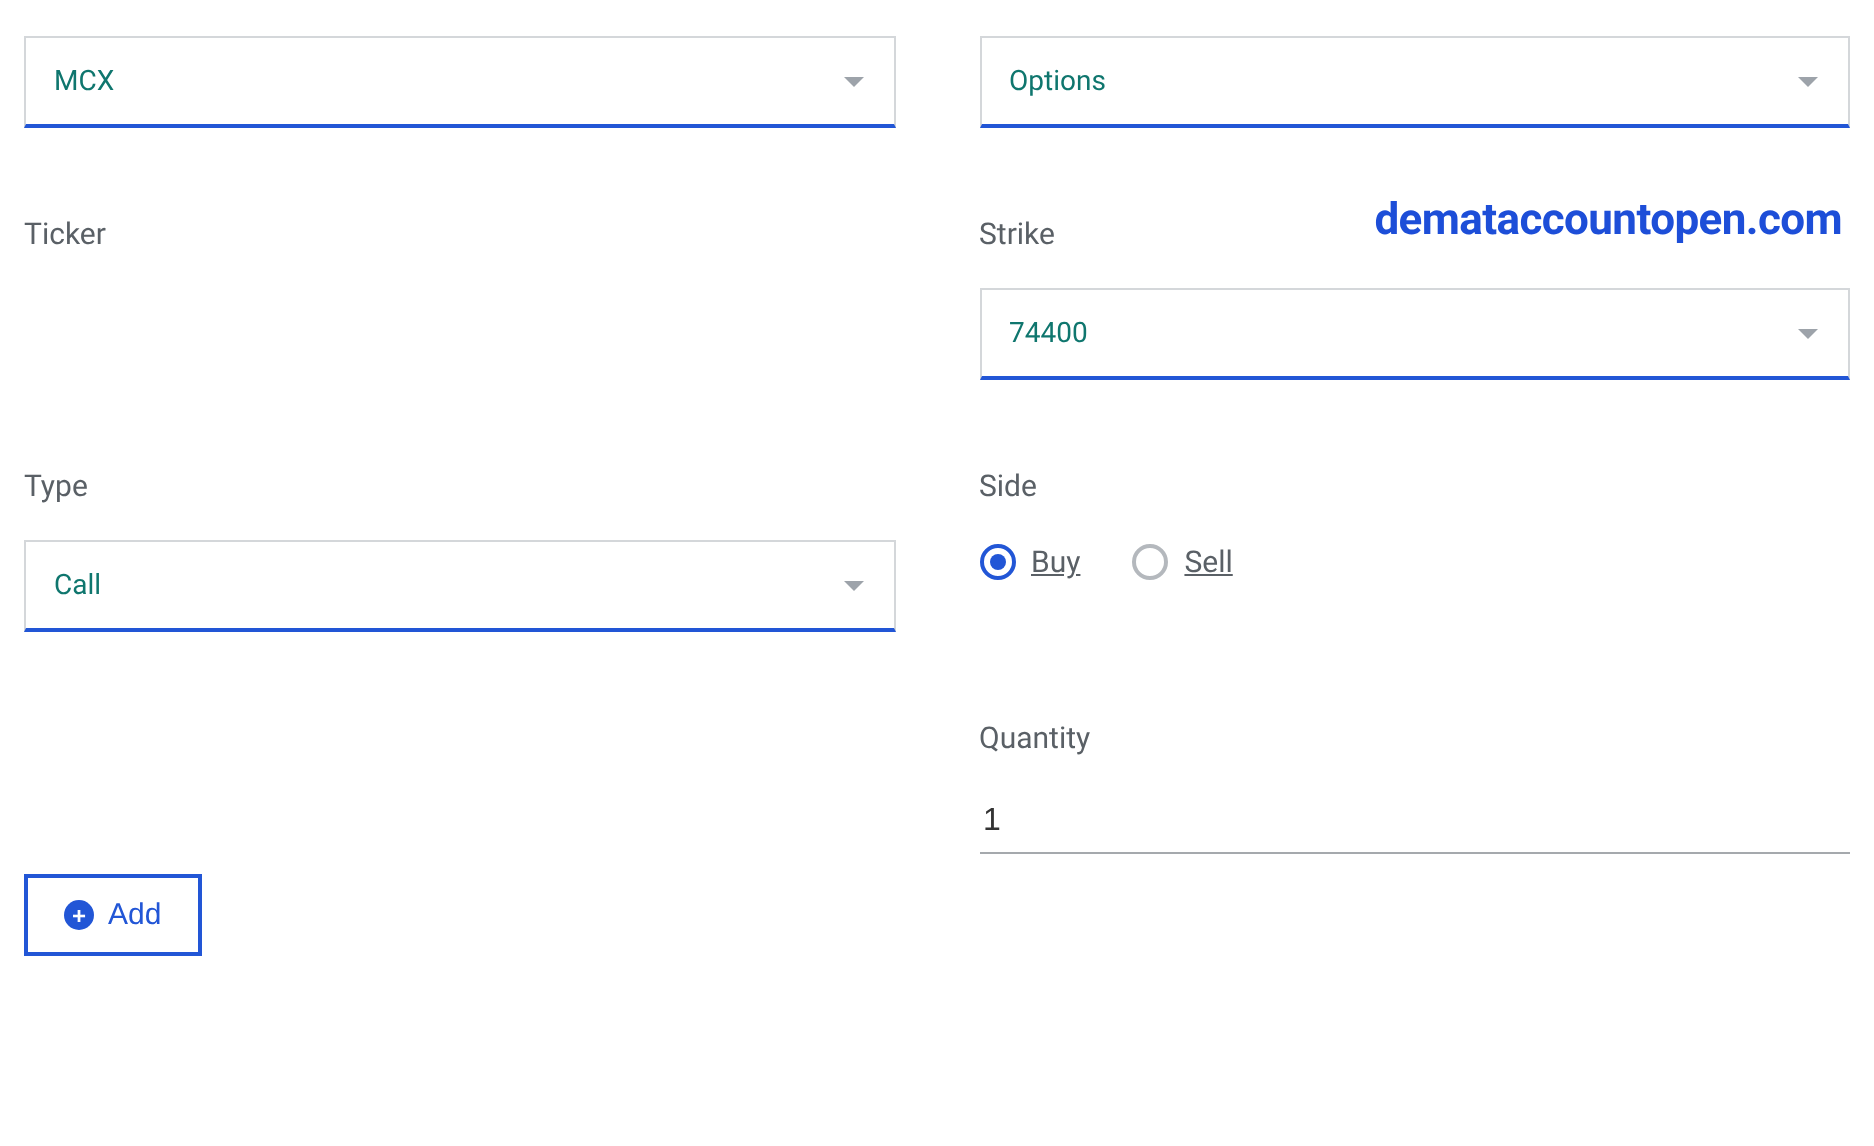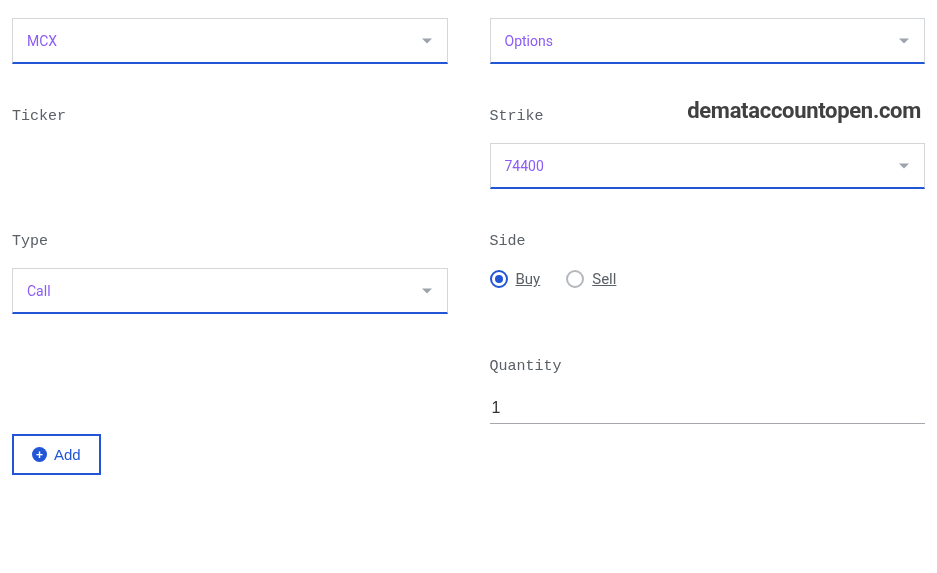--- a/index.html
+++ b/index.html
@@ -23,38 +23,37 @@
     }
     .field {
       display: flex;
       flex-direction: column;
     }
     .field-label {
       font-size: 15px;
       color: #5a6066;
       margin-bottom: 18px;
       margin-top: 34px;
-      font-family: Liberation Mono, monospace;
     }
     .first-row .select-wrapper {
       margin-top: 0;
     }
     .select-wrapper {
       position: relative;
       width: 100%;
     }
     .select-box {
       width: 100%;
       height: 46px;
       border: 1px solid #d4d7da;
       border-bottom: 2px solid #2256d6;
       background: #fff;
       padding: 0 40px 0 14px;
       font-size: 14px;
-      color: #8b5cf6;
+      color: #0f766e;
       display: flex;
       align-items: center;
       cursor: pointer;
     }
     .caret-down {
       position: absolute;
       right: 16px;
       top: 50%;
       transform: translateY(-50%);
       width: 0;
@@ -63,21 +62,21 @@
       border-right: 5px solid transparent;
       border-top: 5px solid #9da3aa;
       pointer-events: none;
     }
     .watermark {
       position: absolute;
       top: 98px;
       right: 16px;
       font-size: 22px;
       font-weight: 700;
-      color: #404040;
+      color: #1d4ed8;
       letter-spacing: -0.3px;
     }
     .side-row {
       display: flex;
       gap: 26px;
       align-items: center;
       margin-top: 2px;
     }
     .radio-opt {
       display: flex;

